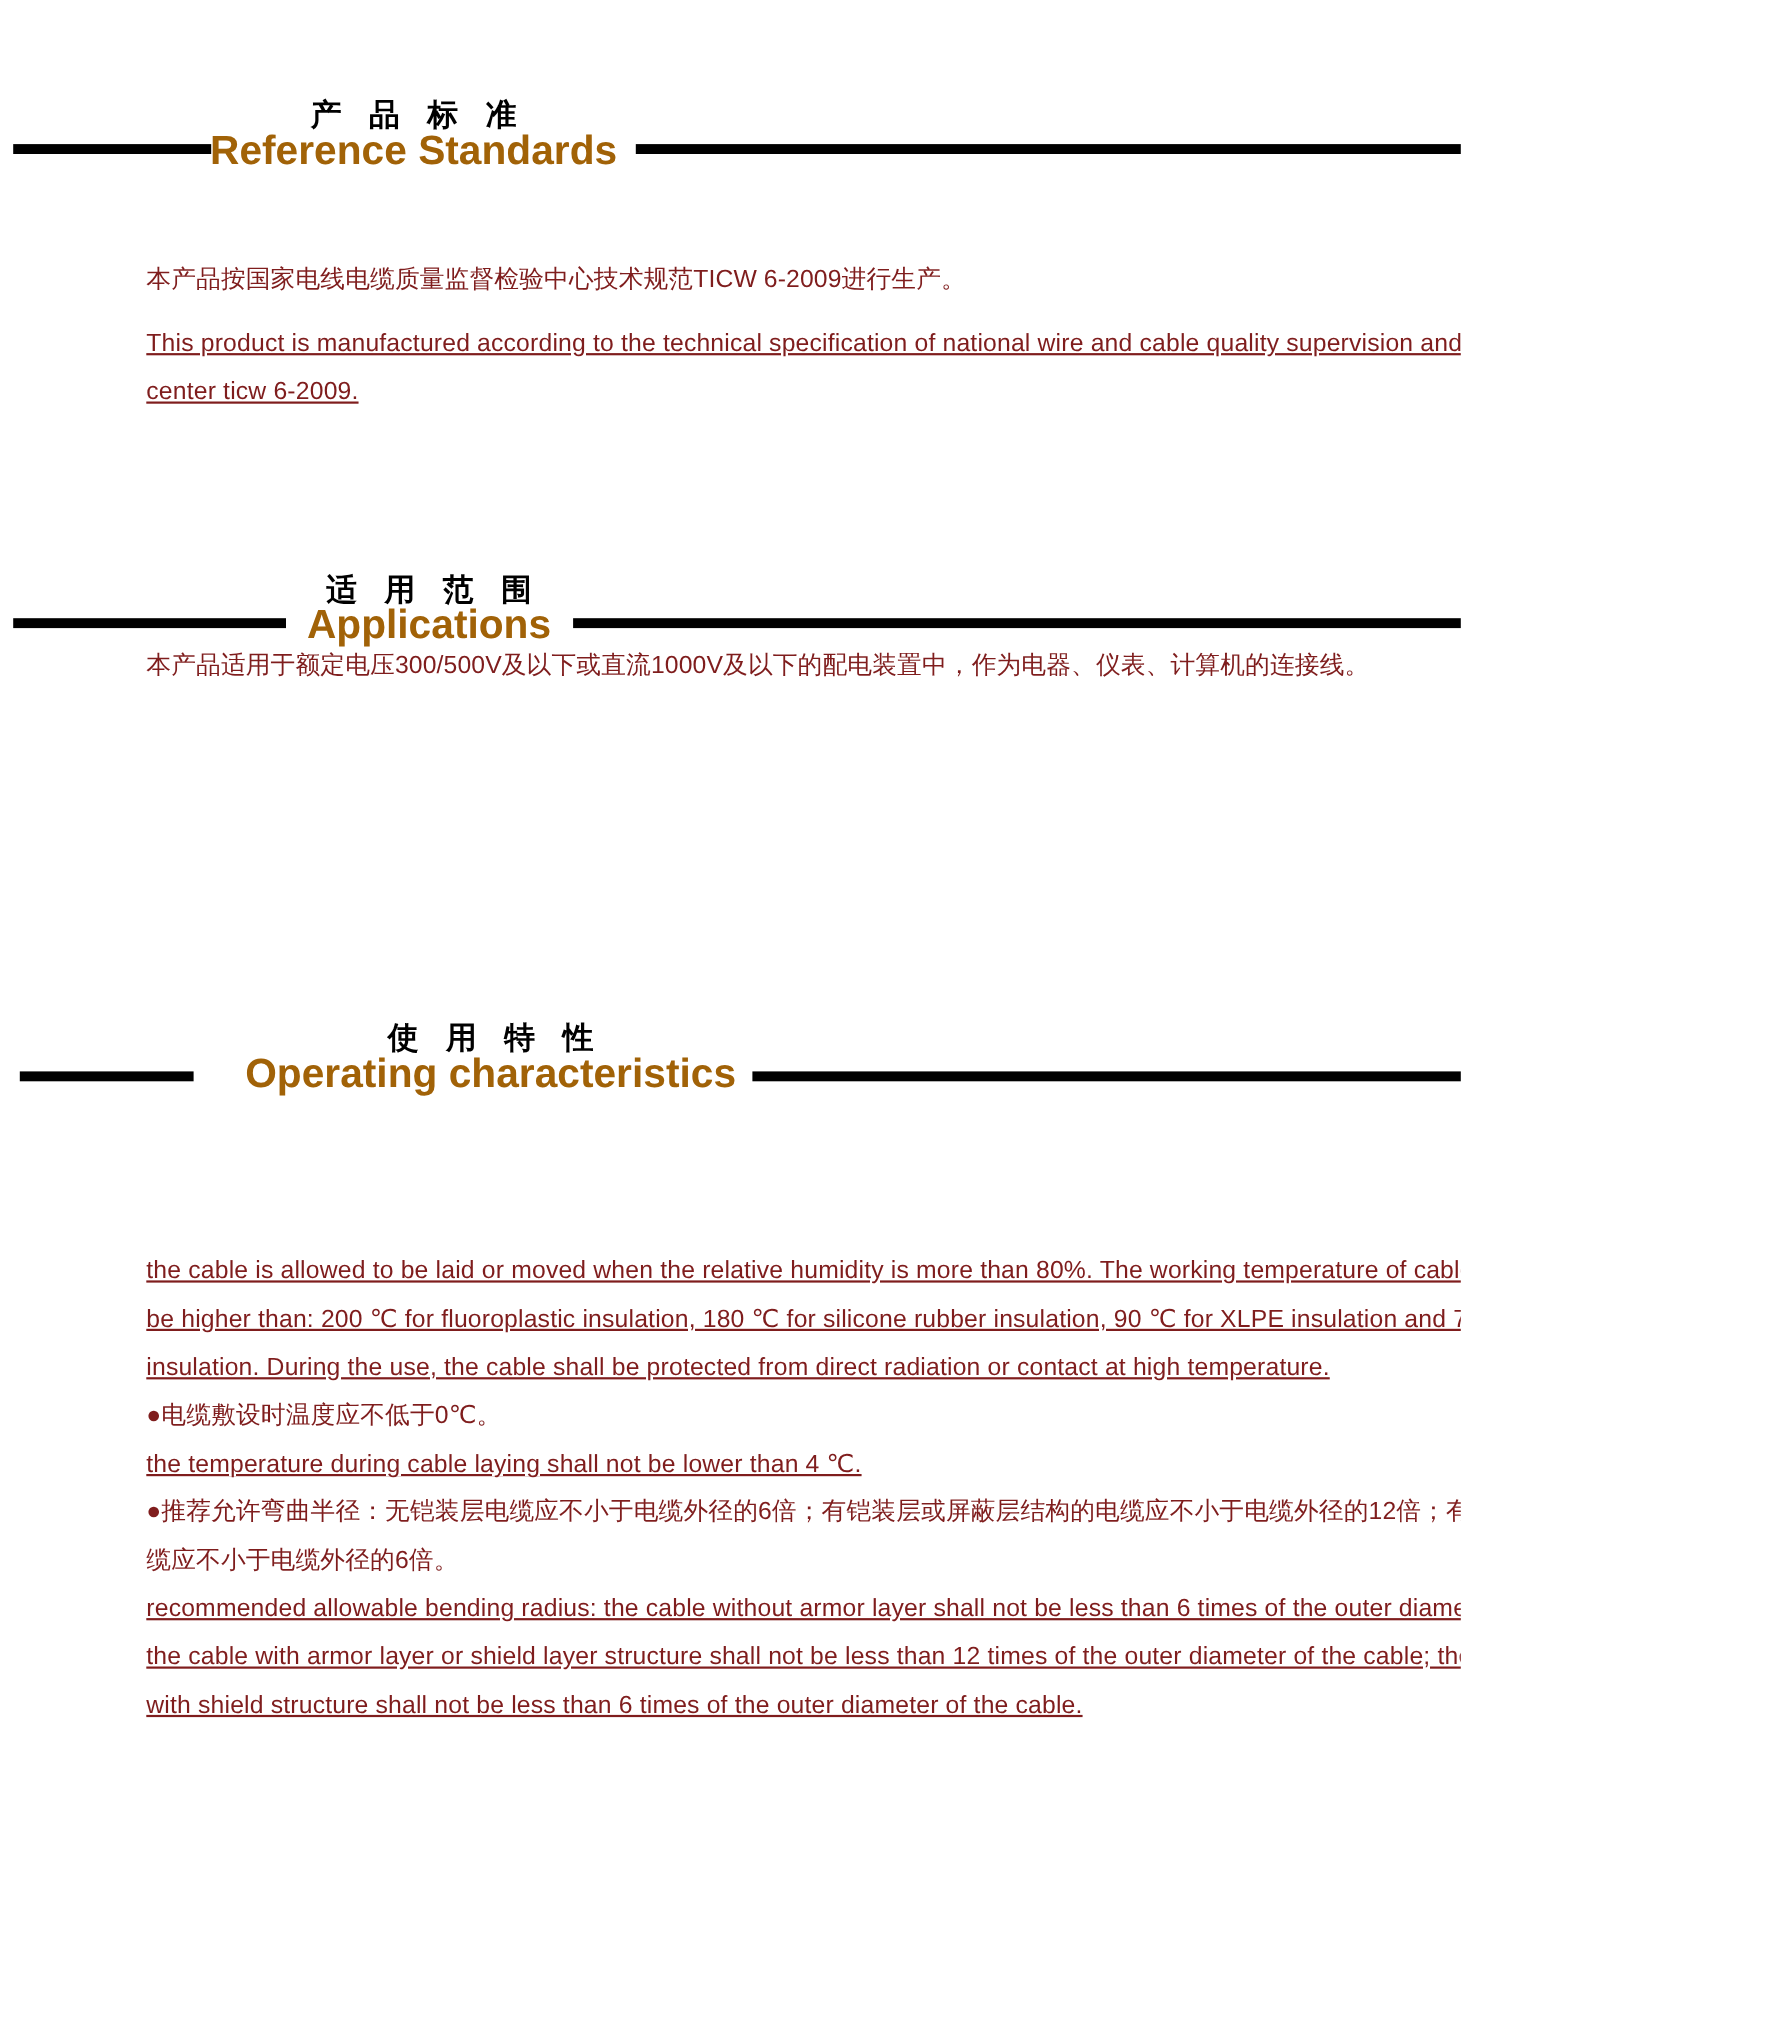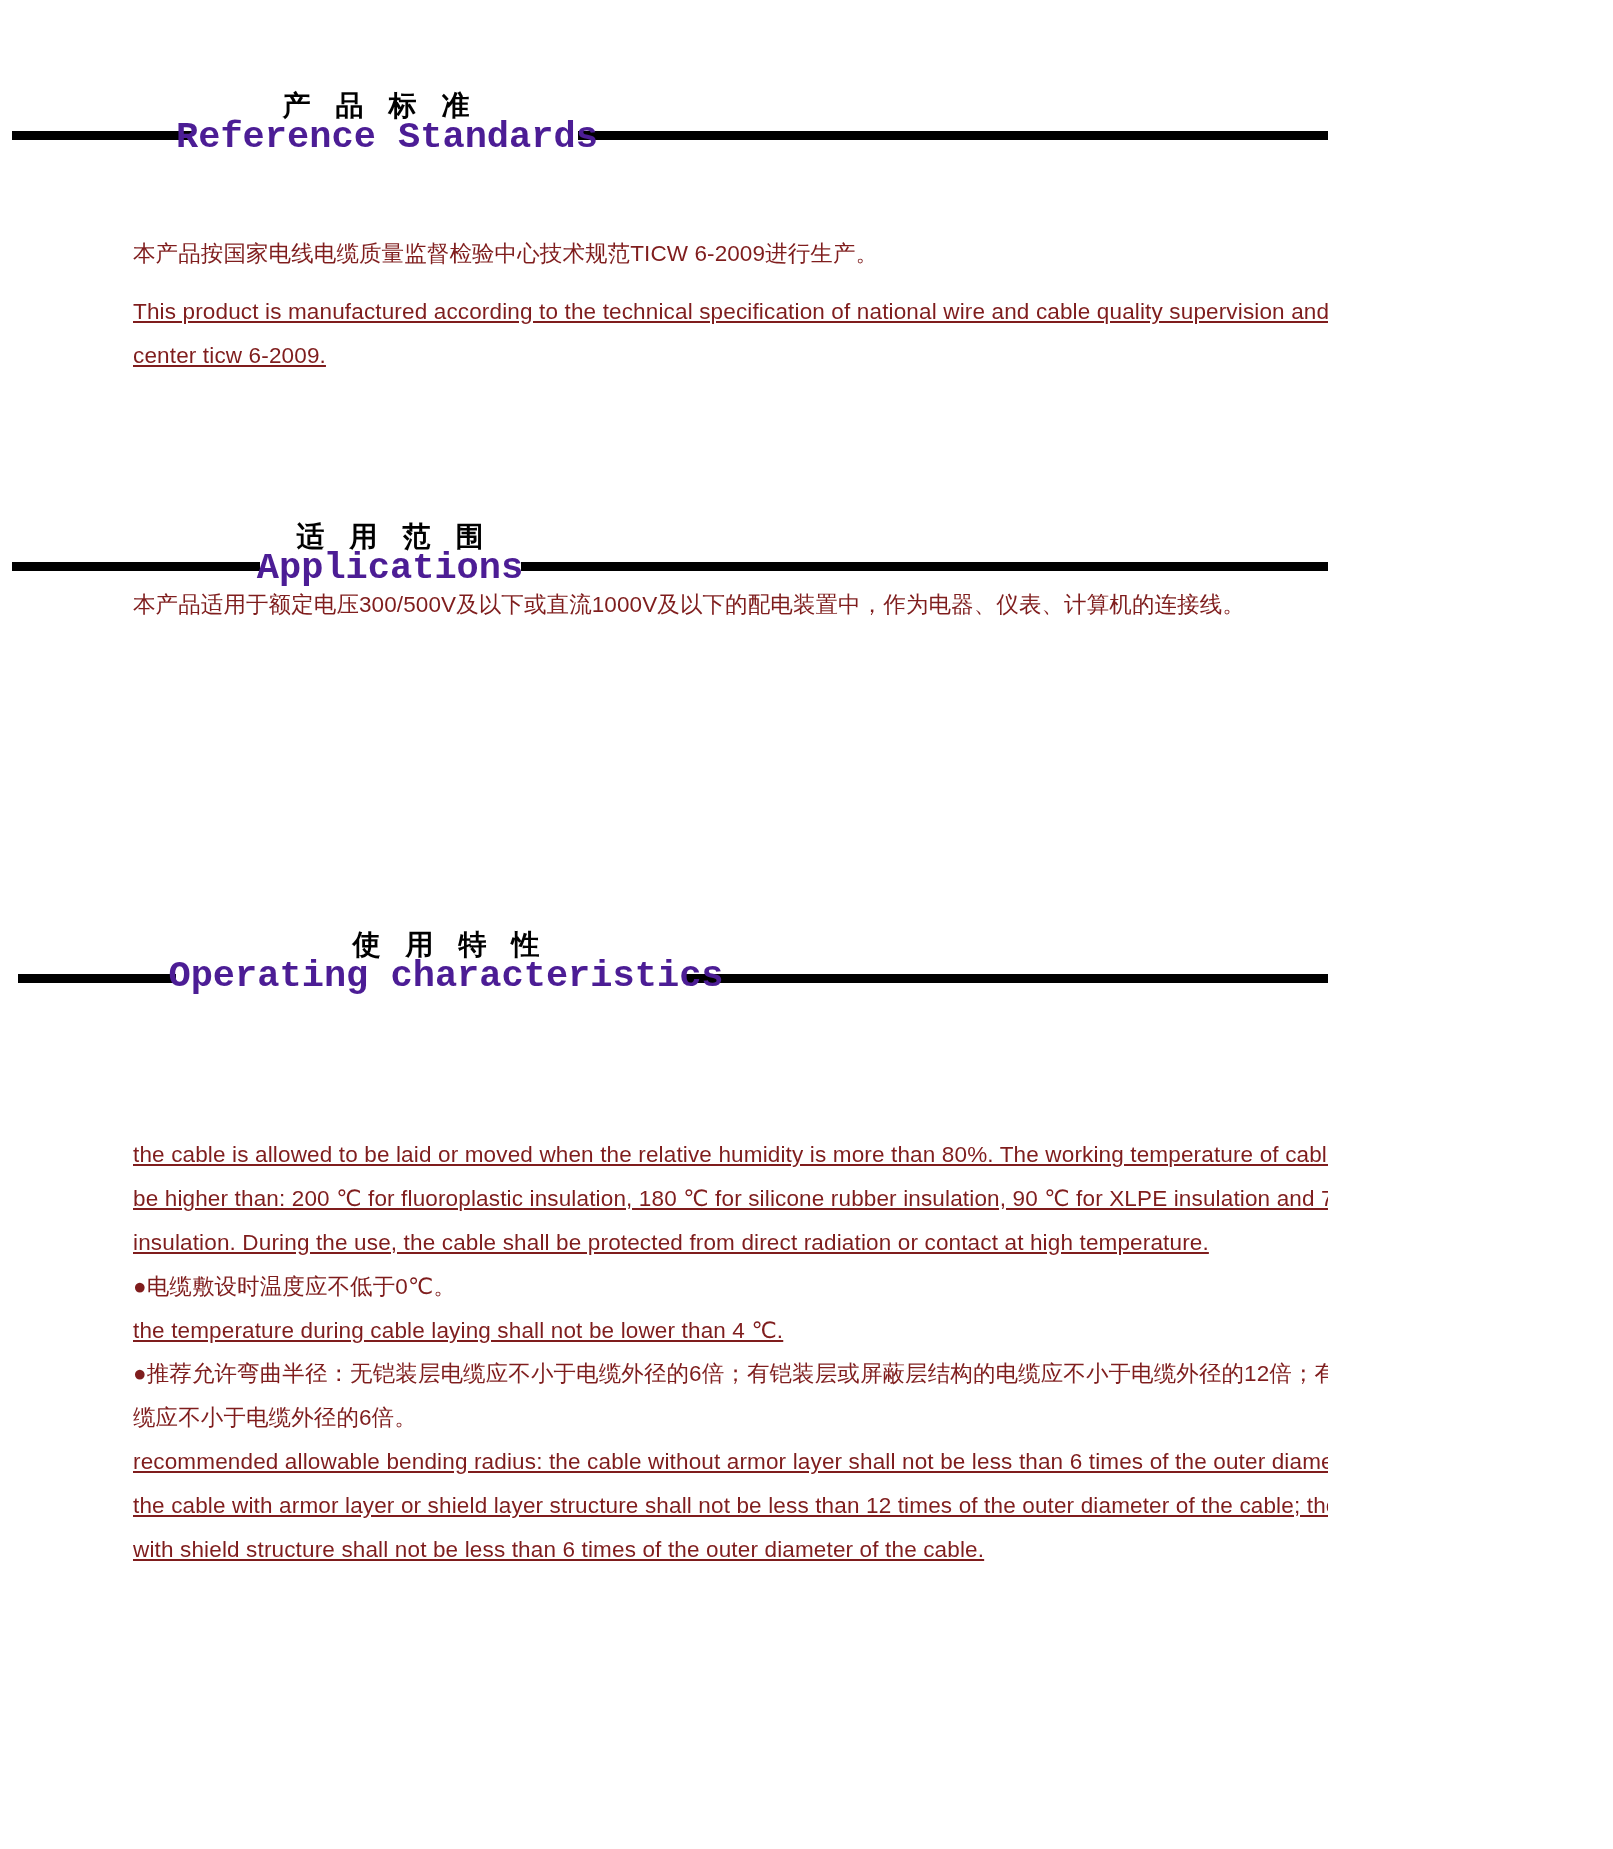--- a/index.html
+++ b/index.html
@@ -39,24 +39,24 @@
     font-family: "Liberation Serif", "DejaVu Serif", serif;
     font-weight: bold;
     font-size: 28px;
     letter-spacing: 9px;
     text-indent: 9px;
     color: #000000;
     white-space: nowrap;
     line-height: 1.05;
   }
   .title-en {
-    font-family: Liberation Mono, monospace;
+    font-family: Liberation Sans, sans-serif;
     font-weight: bold;
     font-size: 37px;
-    color: #4c1d95;
+    color: #a16207;
     white-space: nowrap;
     line-height: 1.05;
     margin-top: -2px;
   }
 
   
   .body-block {
     position: absolute;
     left: 133px;
     width: 1350px;

